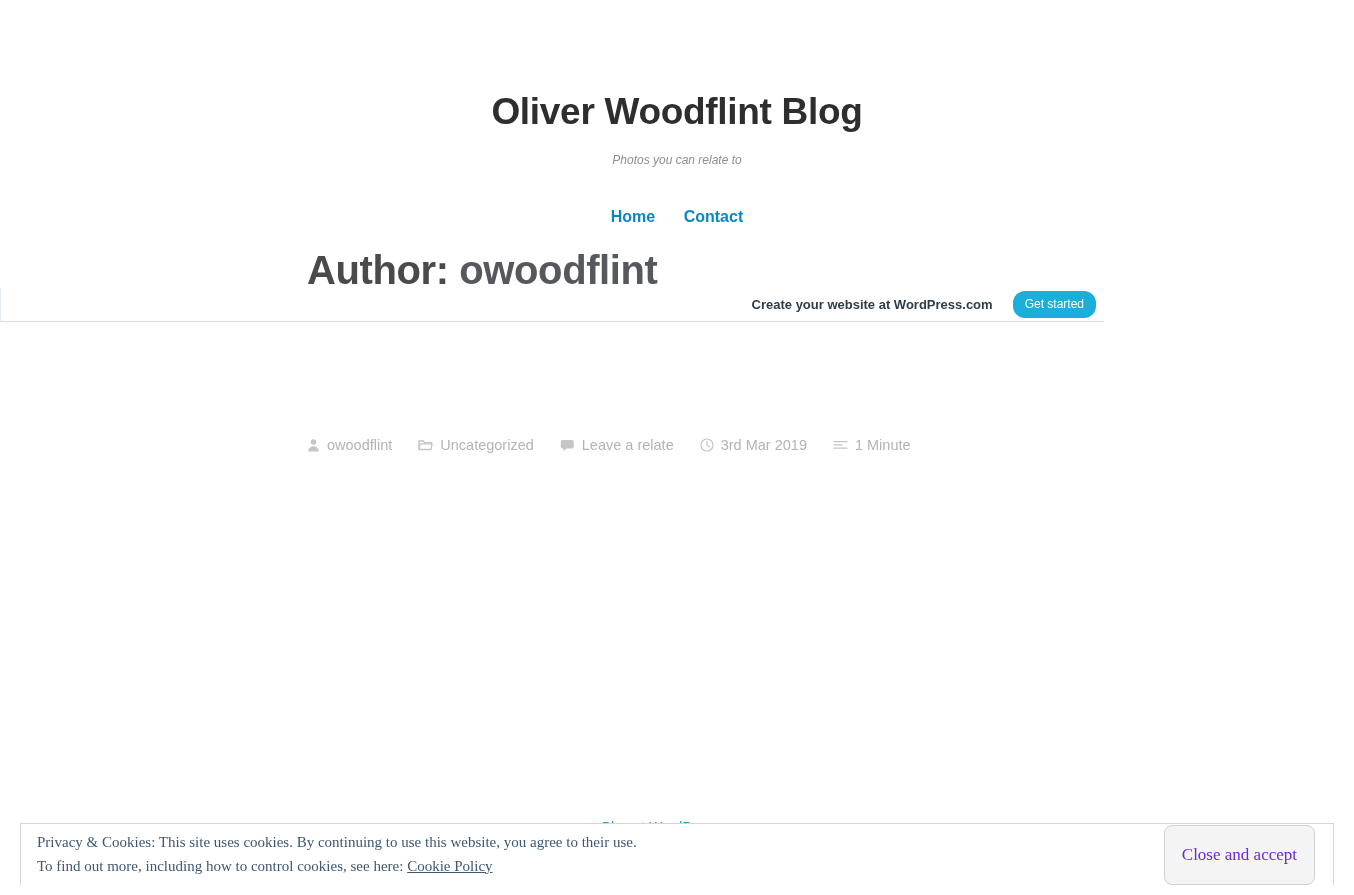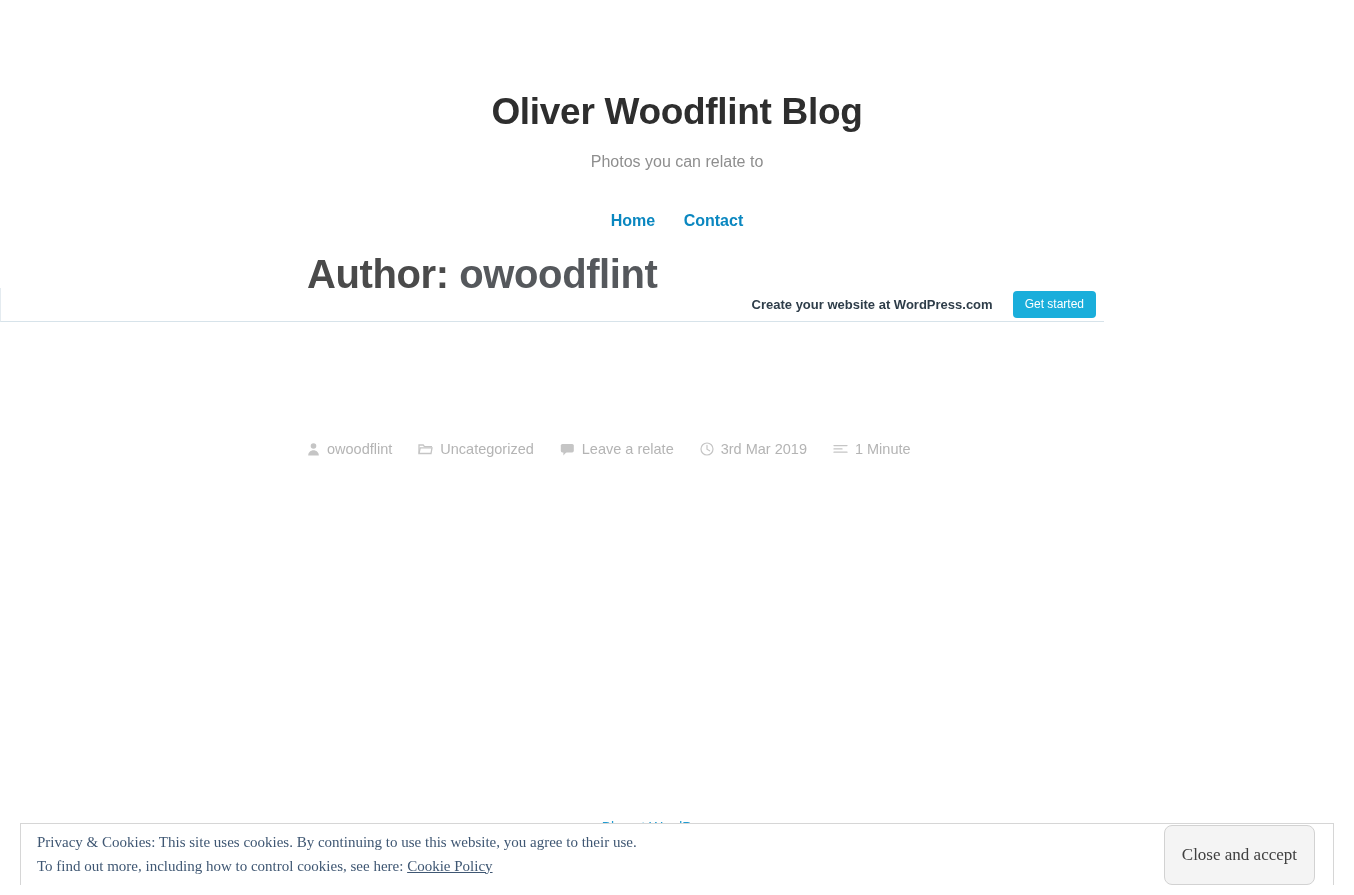--- a/index.html
+++ b/index.html
@@ -23,25 +23,26 @@
   .site-title {
     font-size: 37px;
     font-weight: bold;
     color: #2e2e2e;
     letter-spacing: -0.3px;
     margin: 0;
     line-height: 1.1;
     text-align: center;
   }
   .site-tagline {
-    font-size: 16px;
+    font-size: 12px;
     color: #8e8e8e;
     margin: 0;
     padding-top: 20px;
     font-weight: normal;
+    font-style: italic;
   }
   .main-nav {
     text-align: center;
     padding-top: 41px;
   }
   .nav-link {
     display: inline-block;
     font-size: 16px;
     font-weight: bold;
     color: #0a87c0;
@@ -68,21 +69,21 @@
     font-size: 13px;
     font-weight: bold;
     color: #2e3d49;
     margin-right: 20px;
   }
   .wp-get-started {
     background: #1aaedb;
     color: #ffffff;
     font-size: 12px;
     border: none;
-    border-radius: 4px;
+    border-radius: 12px;
     padding: 6px 12px;
     margin-right: 8px;
     cursor: pointer;
     font-family: "Liberation Sans", sans-serif;
     line-height: 1.2;
   }
 
   
   .content {
     padding-left: 307px;
@@ -175,21 +176,21 @@
     line-height: 1.55;
     flex: 1;
   }
   .cookie-text a {
     color: #3f5773;
     text-decoration: underline;
   }
   .cookie-accept {
     font-family: "Liberation Serif", serif;
     font-size: 17px;
-    color: #404040;
+    color: #6d28d9;
     background: #f4f4f4;
     border: 1px solid #d2d2d2;
     border-radius: 8px;
     padding: 19px 17px;
     cursor: pointer;
     white-space: nowrap;
   }
 </style>
 </head>
 <body>

